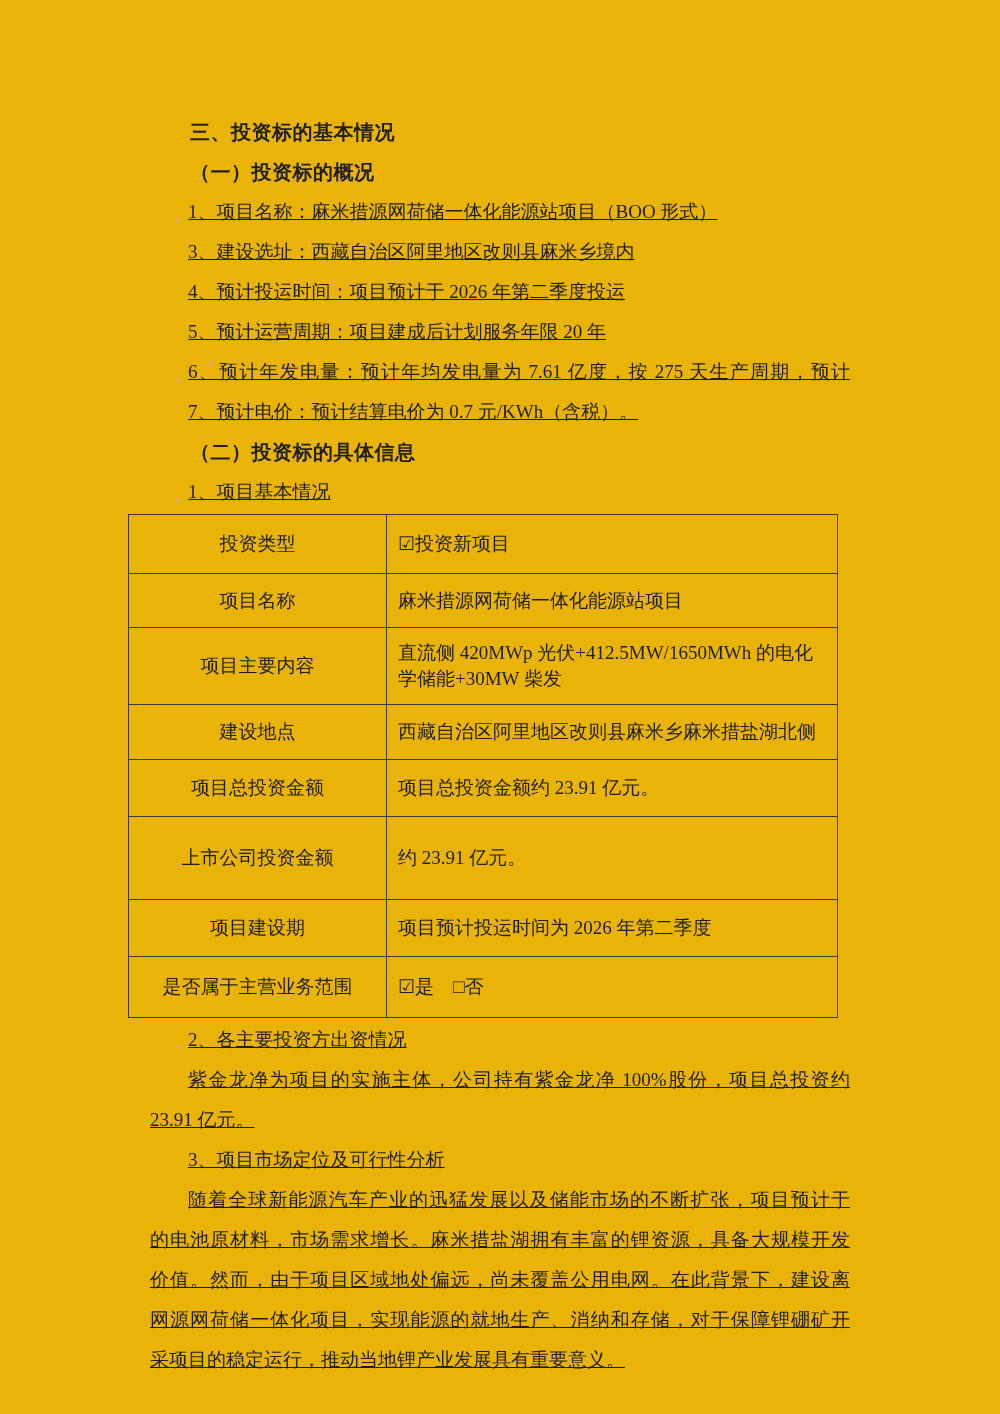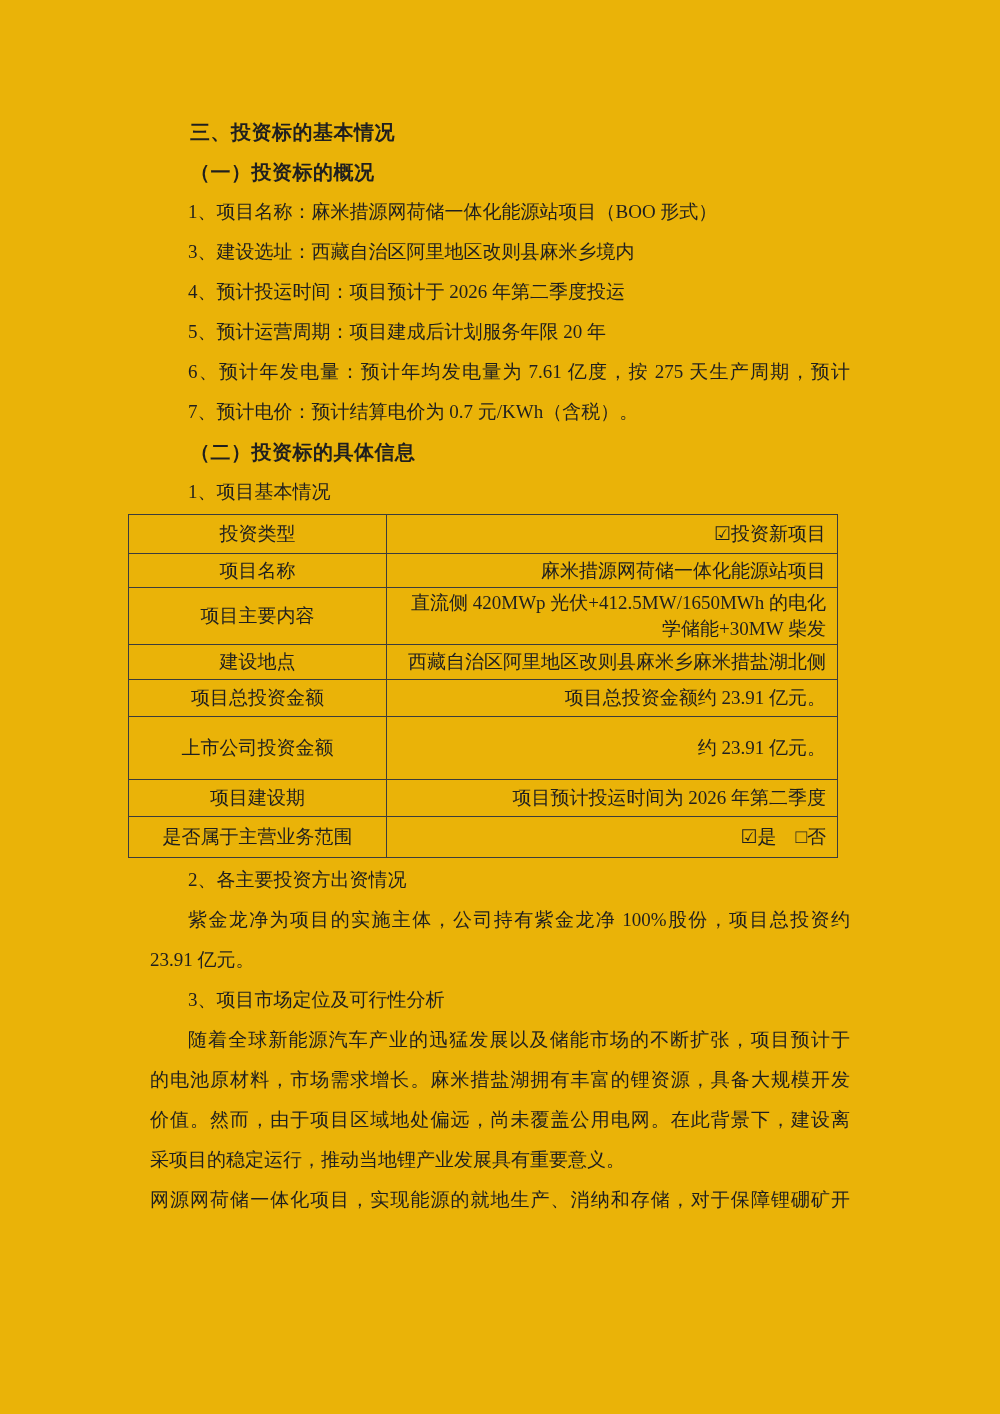--- a/index.html
+++ b/index.html
@@ -27,20 +27,21 @@
     font-weight: bold;
     font-size: 20px;
     line-height: 40px;
     text-indent: 2em;
     letter-spacing: 0.5px;
   }
   .para { margin: 0; }
   .line {
     line-height: 40px;
     white-space: normal;
+    text-decoration: underline;
   }
   .line.indent { text-indent: 2em; }
   .line.fill {
     text-align: justify;
     text-align-last: justify;
   }
   table.info-table {
     border-collapse: collapse;
     width: 710px;
     margin: 2px 0 2px -22px;
@@ -51,22 +52,22 @@
     line-height: 26px;
     vertical-align: middle;
     font-size: 19px;
   }
   td.label {
     width: 245px;
     text-align: center;
     padding: 2px 6px;
   }
   td.value {
-    padding: 2px 11px;
-    text-align: right;
+    padding: 12px 11px;
+    text-align: left;
   }
   .info-table tr:nth-child(1) td { height: 34px; }
   .info-table tr:nth-child(2) td { height: 29px; }
   .info-table tr:nth-child(3) td { height: 51px; }
   .info-table tr:nth-child(4) td { height: 30px; }
   .info-table tr:nth-child(5) td { height: 32px; }
   .info-table tr:nth-child(6) td { height: 58px; }
   .info-table tr:nth-child(7) td { height: 32px; }
   .info-table tr:nth-child(8) td { height: 36px; }
   .cb { display: inline; }
@@ -143,17 +144,17 @@
         <div class="line indent fill">紫金龙净为项目的实施主体，公司持有紫金龙净 100%股份，项目总投资约</div>
         <div class="line">23.91 亿元。</div>
       </div>
       <div class="para">
         <div class="line indent">3、项目市场定位及可行性分析</div>
       </div>
       <div class="para">
         <div class="line indent fill">随着全球新能源汽车产业的迅猛发展以及储能市场的不断扩张，项目预计于</div>
         <div class="line fill">的电池原材料，市场需求增长。麻米措盐湖拥有丰富的锂资源，具备大规模开发</div>
         <div class="line fill">价值。然而，由于项目区域地处偏远，尚未覆盖公用电网。在此背景下，建设离</div>
+        <div class="line fill">网源网荷储一体化项目，实现能源的就地生产、消纳和存储，对于保障锂硼矿开</div>
         <div class="line">采项目的稳定运行，推动当地锂产业发展具有重要意义。</div>
-        <div class="line fill">网源网荷储一体化项目，实现能源的就地生产、消纳和存储，对于保障锂硼矿开</div>
       </div>
     </div>
 </div>
 
 </body></html>

